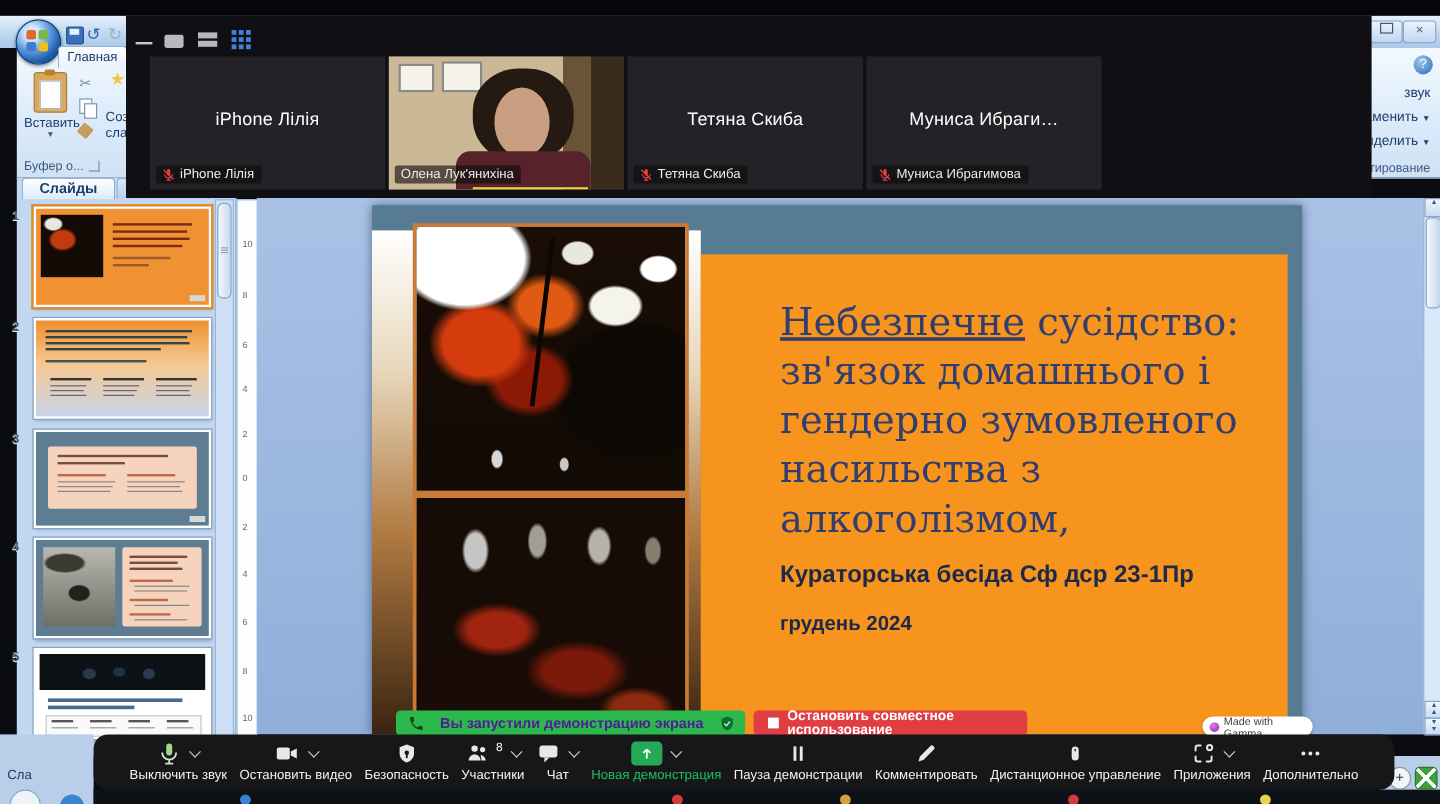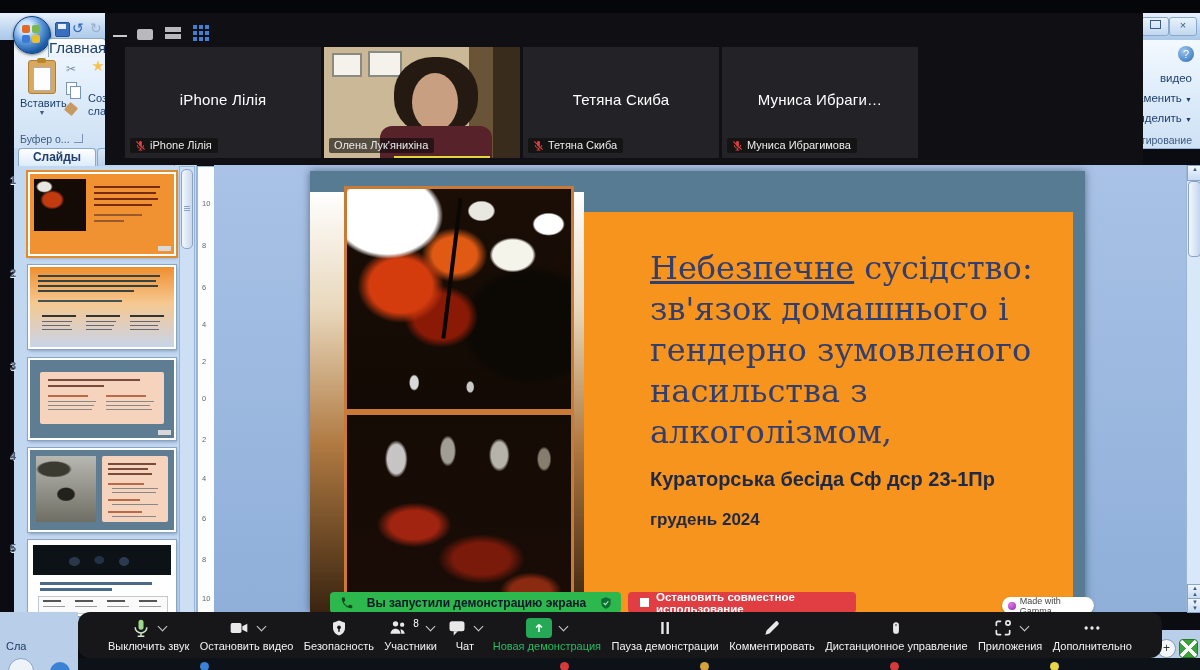--- a/index.html
+++ b/index.html
@@ -13,21 +13,21 @@
     background:linear-gradient(180deg,#f3f9ff,#dcebfa 55%,#cfe1f4);border-bottom:1px solid #96b3d6;}
   .orb{left:13px;top:16px;width:36px;height:36px;border-radius:50%;
     background:radial-gradient(circle at 35% 30%,#cfe6ff 0 18%,#5b96d8 45%,#1d5da8 70%,#0c3c78);
     border:1px solid #0e3f7c;box-shadow:0 1px 3px rgba(0,0,0,.5);}
   .orb i{position:absolute;width:8px;height:8px;border-radius:2px;}
   .qat-floppy{left:55px;top:22px;width:13px;height:13px;background:#3a6ebf;border-radius:2px;border:1px solid #27528f;}
   .qat-floppy::after{content:"";position:absolute;left:2px;top:1px;width:8px;height:5px;background:#e8f0fa;}
   .glyphbtn{color:#2f66b3;font-size:14px;line-height:14px;}
   .tab-active{left:48px;top:38px;width:56px;height:18px;background:linear-gradient(180deg,#fdfeff,#e8f2fc);
     border:1px solid #8aa8cc;border-bottom:none;border-radius:4px 4px 0 0;
-    font-size:15px;color:#1d3e6e;text-align:center;line-height:18px;}
+    font-size:11px;color:#1d3e6e;text-align:center;line-height:18px;}
   .paste{left:20px;top:58px;width:44px;height:72px;border-radius:3px;text-align:center;}
   .clipboard{margin:2px auto 0;width:26px;height:32px;background:#d9a85c;border:1px solid #a97f3e;border-radius:3px;position:relative;}
   .clipboard::before{content:"";position:absolute;left:4px;top:6px;width:16px;height:22px;background:#fdfdfd;border:1px solid #b0b0b0;}
   .clipboard::after{content:"";position:absolute;left:8px;top:-3px;width:9px;height:5px;background:#b8862a;border-radius:2px;}
   .paste-label{font-size:11px;color:#1d3e6e;margin-top:3px;}
   .mini-ic{font-size:12px;color:#7a8aa0;}
   .copy-ic{width:9px;height:11px;border:1px solid #7a94b8;background:#fff;position:relative;}
   .copy-ic::after{content:"";position:absolute;left:3px;top:3px;width:9px;height:11px;border:1px solid #7a94b8;background:#fff;}
   .star{width:12px;height:12px;background:#f5c24a;
     clip-path:polygon(50% 0,61% 35%,98% 35%,68% 57%,79% 91%,50% 70%,21% 91%,32% 57%,2% 35%,39% 35%);}
@@ -115,21 +115,21 @@
   .bodyred{position:absolute;left:56px;bottom:-4px;width:112px;height:36px;border-radius:12px 12px 0 0;background:#57222a;}
   .scene-karina{background:
       radial-gradient(36px 30px at 58% 16%,#ffffff 0 38%,rgba(255,238,190,.55) 60%,transparent 78%),
       linear-gradient(115deg,#150c08 0 26%,rgba(21,12,8,0) 40%),
       radial-gradient(3px 3px at 6px 8px,#7a5538 60%,transparent 70%),
       radial-gradient(2px 2px at 14px 3px,#caa06a 60%,transparent 70%),
       #241510;
     background-size:auto,auto,17px 15px,13px 11px,auto;}
   
   .gbanner{left:330px;top:592px;width:291px;height:21px;background:#2db84d;border-radius:4px;
-    display:flex;align-items:center;color:#0f172a;font-size:12px;font-weight:bold;}
+    display:flex;align-items:center;color:#4c1d95;font-size:12px;font-weight:bold;}
   .rbanner{left:628px;top:592px;width:228px;height:21px;background:#e13e44;border-radius:4px;
     display:flex;align-items:center;gap:7px;color:#fff;font-size:11.5px;font-weight:bold;padding-left:12px;box-sizing:border-box;}
   .stopsq{width:9px;height:9px;background:#fff;flex:0 0 auto;}
   .gamma{left:1002px;top:597px;width:92px;height:17px;background:#fff;border-radius:9px;display:flex;align-items:center;gap:4px;
     padding-left:6px;box-sizing:border-box;font-size:9px;color:#444;box-shadow:0 1px 2px rgba(0,0,0,.3);}
   .gdot{width:8px;height:8px;border-radius:50%;background:radial-gradient(circle at 35% 30%,#e07ae0,#8a2ab8);}
   .ztoolbar{left:78px;top:612px;width:1084px;height:46px;background:#17171a;border-radius:12px;
     display:flex;align-items:center;justify-content:space-between;padding:0 30px;box-sizing:border-box;}
   .zbtn{display:flex;flex-direction:column;align-items:center;gap:1px;color:#f2f2f2;font-size:11px;white-space:nowrap;cursor:default;}
   .irow{display:flex;align-items:flex-start;gap:8px;height:21px;}
@@ -177,21 +177,21 @@
   <div class="abs star" style="left:92px;top:60px;"></div>
   <div class="abs" style="left:88px;top:92px;font-size:11px;color:#1d3e6e;line-height:13px;">
     <div>Соз</div>
     <div>сла</div>
   </div>
   <div class="abs grp-label" style="left:20px;top:133px;">Буфер о...</div>
   <div class="abs launcher" style="left:74px;top:134px;"></div>
 
   <div class="abs ribbon-right">
     <div class="help">?</div>
-    <div class="frag" style="top:32px;">видео</div>
+    <div class="frag" style="top:32px;">звук</div>
     <div class="frag" style="top:52px;"><span>аменить</span> <span style="font-size:7px;">▼</span></div>
     <div class="frag" style="top:72px;"><span>ыделить</span> <span style="font-size:7px;">▼</span></div>
     <div class="frag" style="top:94px;color:#3c5a82;font-size:10.5px;">тирование</div>
   </div>
   <div class="abs winbtn" style="left:1141px;top:17px;">
     <span style="display:inline-block;width:9px;height:7px;border:1px solid #3c5a82;"></span>
   </div>
   <div class="abs winbtn" style="left:1169px;top:17px;">×</div>
 
   <div class="abs panel"></div>

